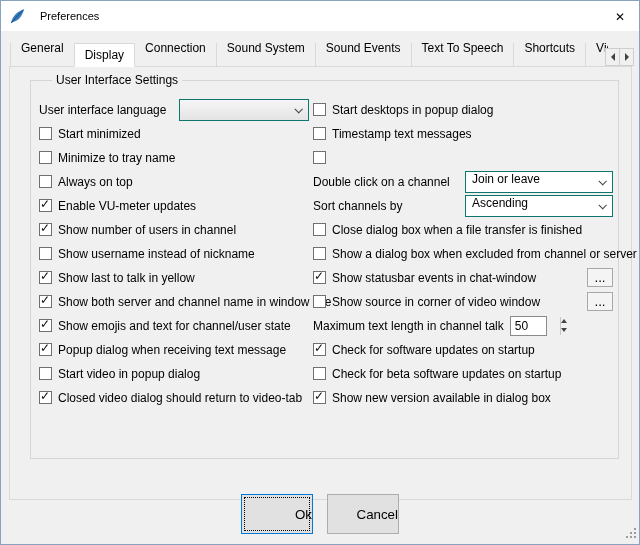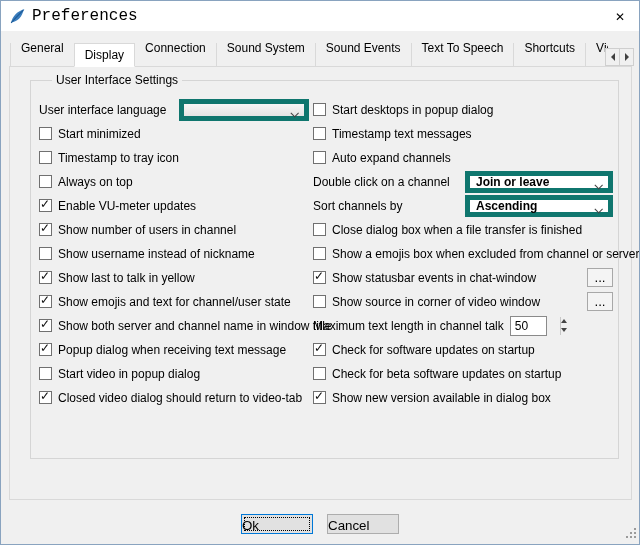--- a/index.html
+++ b/index.html
@@ -5,21 +5,21 @@
   * { margin:0; padding:0; box-sizing:border-box; }
   html,body { width:640px; height:545px; }
   body { font-family:"Liberation Sans", sans-serif; font-size:12px; color:#000; background:#fff; }
 
   .window { position:relative; width:640px; height:545px; background:#f0f0f0;
             border:1px solid #89a3bf; overflow:hidden; }
 
   
   .titlebar { height:30px; background:#fff; display:flex; align-items:center; padding-left:8px; }
   .title-icon { width:17px; height:17px; display:inline-block; }
-  .title-text { margin-left:6px; font-size:16px;font-family:Liberation Mono, monospace; }
+  .title-text { margin-left:14px; font-size:11px; }
   .close-btn { position:absolute; top:1px; right:1px; width:36px; height:29px;
                display:flex; align-items:center; justify-content:center; background:#fff;
                font-size:12px; cursor:default; }
 
   
   .tabbar { position:absolute; top:42px; left:9px; width:598px; height:24px;
             display:flex; align-items:flex-end; overflow:hidden; z-index:3; }
   .tab { flex:none; height:29px; line-height:19px; padding:0 10px; background:#f0f0f0;
          border:1px solid #d9d9d9; margin-right:-1px; white-space:nowrap; }
   .tab.active { height:24px; line-height:22px; background:#fff; border-bottom-color:#fff;
@@ -47,22 +47,22 @@
 
   
   .check-row { cursor:default; }
   .cb { flex:none; width:13px; height:13px; background:#fff; border:1px solid #707070;
         margin-right:6px; position:relative; }
   .cb.checked::after { content:"✓"; position:absolute; left:0px; top:-2px;
                        font-size:12px; line-height:13px; color:#111; }
   .cb-label { white-space:nowrap; }
 
   
-  .combo { height:22px; background:#fff; border:5px solid #0f766e; position:relative;
-           display:flex; align-items:center; padding:0 20px 0 6px;font-weight:bold; }
+  .combo { height:22px; background:#fff; border:1px solid #0f766e; position:relative;
+           display:flex; align-items:flex-start; padding:0 20px 0 6px; }
   .combo.gray { background:linear-gradient(#f6f6f6,#e4e4e4); }
   .combo-lang { width:130px; margin-left:auto; }
   .combo-right { width:148px; margin-left:auto; }
   .combo-arrow { position:absolute; right:7px; top:7px; width:6px; height:6px;
                  border-right:1.5px solid #444; border-bottom:1.5px solid #444;
                  transform:rotate(45deg) translateY(-1px); }
   .combo-value { white-space:nowrap; overflow:hidden; }
 
   
   .dots-btn { width:26px; height:19px; margin-left:auto; background:#f4f4f4;
@@ -76,22 +76,22 @@
                   flex-direction:column; }
   .spin-up, .spin-down { flex:1; display:flex; align-items:center; justify-content:center; }
   .spin-up::after   { content:""; width:0; height:0; border:3px solid transparent;
                       border-bottom:4px solid #444; margin-top:-3px; }
   .spin-down::after { content:""; width:0; height:0; border:3px solid transparent;
                       border-top:4px solid #444; margin-bottom:-3px; }
 
   
   .footer { position:absolute; bottom:10px; left:0; width:100%; display:flex;
             justify-content:center; gap:14px; }
-  .btn { width:72px; height:20px; background:#e1e1e1; border:1px solid #adadad;
-         text-align:left; line-height:21px; }
+  .btn { width:72px; height:40px; background:#e1e1e1; border:1px solid #adadad;
+         text-align:right; line-height:21px; }
   .btn.default { border-color:#0078d7; outline:1px dotted #000; outline-offset:-4px; }
 
   .resize-grip { position:absolute; right:2px; bottom:2px; }
   .lbl { white-space:nowrap; }
 </style>
 </head>
 <body>
 
 <div class="window">
 
@@ -137,21 +137,21 @@
             <span class="combo-arrow"></span>
           </div>
         </div>
 
         <label class="row check-row">
           <span class="cb"></span>
           <span class="cb-label">Start minimized</span>
         </label>
         <label class="row check-row">
           <span class="cb"></span>
-          <span class="cb-label">Timestamp to tray icon</span>
+          <span class="cb-label">Minimize to tray name</span>
         </label>
         <label class="row check-row">
           <span class="cb"></span>
           <span class="cb-label">Always on top</span>
         </label>
         <label class="row check-row">
           <span class="cb checked"></span>
           <span class="cb-label">Enable VU-meter updates</span>
         </label>
         <label class="row check-row">
@@ -161,28 +161,28 @@
         <label class="row check-row">
           <span class="cb"></span>
           <span class="cb-label">Show username instead of nickname</span>
         </label>
         <label class="row check-row">
           <span class="cb checked"></span>
           <span class="cb-label">Show last to talk in yellow</span>
         </label>
         <label class="row check-row">
           <span class="cb checked"></span>
+          <span class="cb-label">Show both server and channel name in window title</span>
+        </label>
+        <label class="row check-row">
+          <span class="cb checked"></span>
           <span class="cb-label">Show emojis and text for channel/user state</span>
         </label>
         <label class="row check-row">
           <span class="cb checked"></span>
-          <span class="cb-label">Show both server and channel name in window title</span>
-        </label>
-        <label class="row check-row">
-          <span class="cb checked"></span>
           <span class="cb-label">Popup dialog when receiving text message</span>
         </label>
         <label class="row check-row">
           <span class="cb"></span>
           <span class="cb-label">Start video in popup dialog</span>
         </label>
         <label class="row check-row">
           <span class="cb checked"></span>
           <span class="cb-label">Closed video dialog should return to video-tab</span>
         </label>
@@ -192,21 +192,20 @@
         <label class="row check-row">
           <span class="cb"></span>
           <span class="cb-label">Start desktops in popup dialog</span>
         </label>
         <label class="row check-row">
           <span class="cb"></span>
           <span class="cb-label">Timestamp text messages</span>
         </label>
         <label class="row check-row">
           <span class="cb"></span>
-          <span class="cb-label">Auto expand channels</span>
         </label>
 
         <div class="row">
           <span class="lbl">Double click on a channel</span>
           <div class="combo combo-right">
             <span class="combo-value">Join or leave</span>
             <span class="combo-arrow"></span>
           </div>
         </div>
         <div class="row">
@@ -216,21 +215,21 @@
             <span class="combo-arrow"></span>
           </div>
         </div>
 
         <label class="row check-row">
           <span class="cb"></span>
           <span class="cb-label">Close dialog box when a file transfer is finished</span>
         </label>
         <label class="row check-row">
           <span class="cb"></span>
-          <span class="cb-label">Show a emojis box when excluded from channel or server</span>
+          <span class="cb-label">Show a dialog box when excluded from channel or server</span>
         </label>
 
         <div class="row">
           <label class="check-row row" style="height:auto">
             <span class="cb checked"></span>
             <span class="cb-label">Show statusbar events in chat-window</span>
           </label>
           <button class="dots-btn">...</button>
         </div>
         <div class="row">

